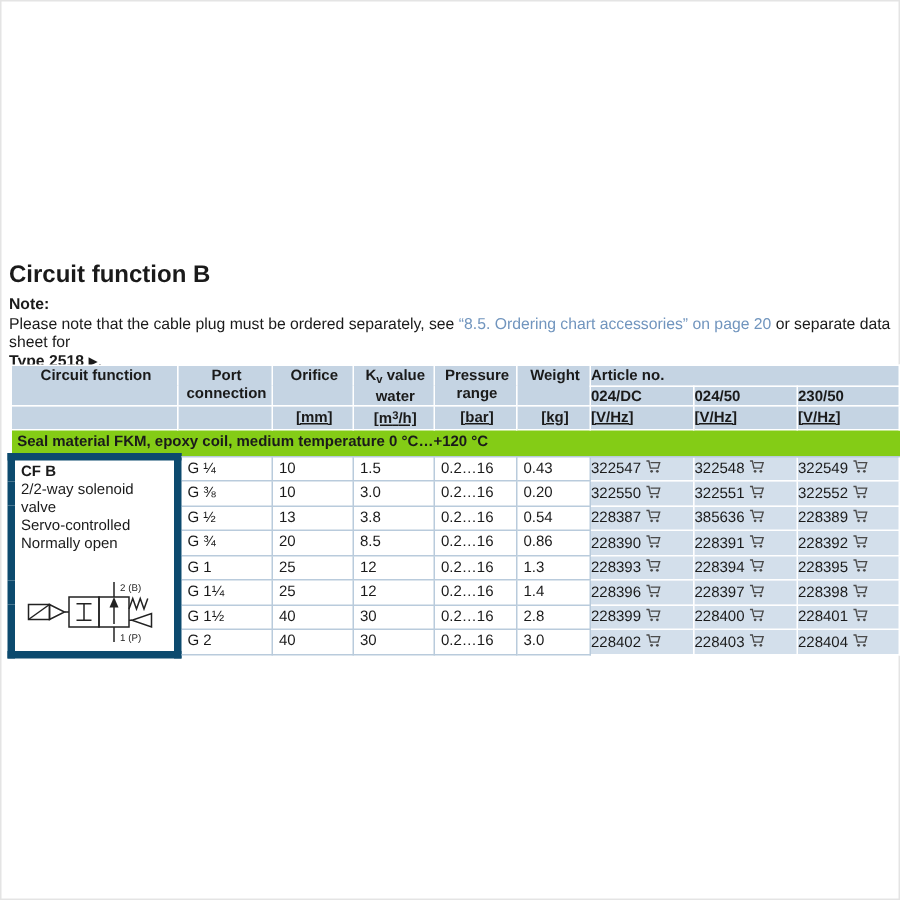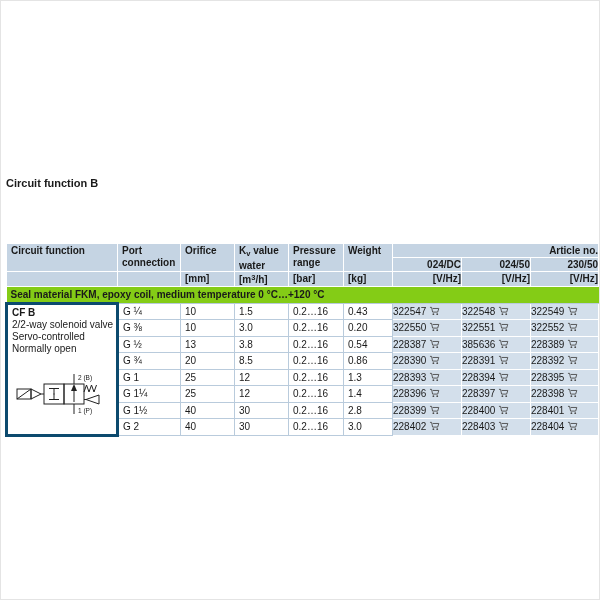--- a/index.html
+++ b/index.html
@@ -5,73 +5,75 @@
   html,body{margin:0;padding:0;background:#fff;}
   body{
     width:600px;height:600px;position:relative;
     font-family:"Liberation Sans","DejaVu Sans",sans-serif;
     color:#1a1a1a;overflow:hidden;
   }
   .page{position:absolute;inset:0;border:1px solid #e4e4e4;box-sizing:border-box;background:#fff;}
 
   
   .content{position:absolute;left:5px;top:176px;width:590px;}
-  .section-title{font-weight:bold;font-size:11px;line-height:13px;}
+  .section-title{font-weight:bold;font-size:16px;line-height:13px;}
   .note{margin-top:7px;font-size:10.5px;line-height:12.5px;}
   .note-label{font-weight:bold;}
   .link{color:#7195be;text-decoration:none;cursor:pointer;}
   .bold{font-weight:bold;}
   .arrow{font-size:8px;position:relative;top:-1px;}
 
   
   table.spec{
     position:absolute;left:4px;top:242px;width:592px;
     border-collapse:collapse;table-layout:fixed;font-size:10px;
   }
   th{
-    background:#c5d4e3;font-weight:bold;text-align:left;vertical-align:top;
+    background:#c5d4e3;font-weight:bold;text-align:center;vertical-align:top;
     padding:1px 2px 0 4px;border:1px solid #fff;font-size:10px;line-height:11.5px;
   }
-  th.center{text-align:right;padding-left:0;padding-right:0;}
+  th.center{text-align:left;padding-left:0;padding-right:0;}
   thead tr.r1 th{height:11px;}
   thead tr.r2 th{height:11px;}
-  thead tr.units th{height:12px;vertical-align:middle;padding-top:0;}
+  thead tr.units th{height:12px;vertical-align:middle;padding-top:0;text-decoration:underline;}
   sub{font-size:7.5px;vertical-align:-2px;}
   sup{font-size:7.5px;vertical-align:3px;}
 
   tr.seal td{
     background:#84cc16;font-weight:bold;font-size:10px;
     padding:1px 0 1px 4px;height:13px;
     border-bottom:1px solid #b9cbdc;border-top:1px solid #fff;
   }
   td.data{
     background:#fff;border:1px solid #b9cbdc;height:15.5px;
     padding:0 0 0 4px;vertical-align:middle;
   }
   td.art{
     background:#d3dfeb;border:1px solid #fff;height:15.5px;
     padding:0;vertical-align:middle;white-space:nowrap;
   }
   td.cfcell{
-    background:#fff;border:3px solid #0c4a6e;vertical-align:top;
+    background:#fff;border:5px solid #0c4a6e;vertical-align:top;
     padding:2px 2px 0 4px;font-size:10px;line-height:12px;
   }
   .cf-name{font-weight:bold;}
   .valve{margin-top:16px;margin-left:2px;display:block;}
   .cart{display:inline-block;vertical-align:-1px;margin-left:3px;width:11px;height:10px;}
   .artnum{display:inline-block;}
 </style>
 </head>
 <body>
 
 <div class="page">
 
   <div class="content">
     <div class="section-title">Circuit function B</div>
     <div class="note">
+      <div class="note-label">Note:</div>
+      <div class="note-text"><span>Please note that the cable plug must be ordered separately, see </span><a class="link">“8.5. Ordering chart accessories” on page 20</a><span> or separate data sheet for</span><br><span class="bold">Type 2518</span> <span class="arrow">▶</span><span>.</span></div>
     </div>
   </div>
 
   <table class="spec">
     <colgroup>
       <col style="width:111px">
         <col style="width:63px">
         <col style="width:54px">
       <col style="width:54px">
         <col style="width:55px">

